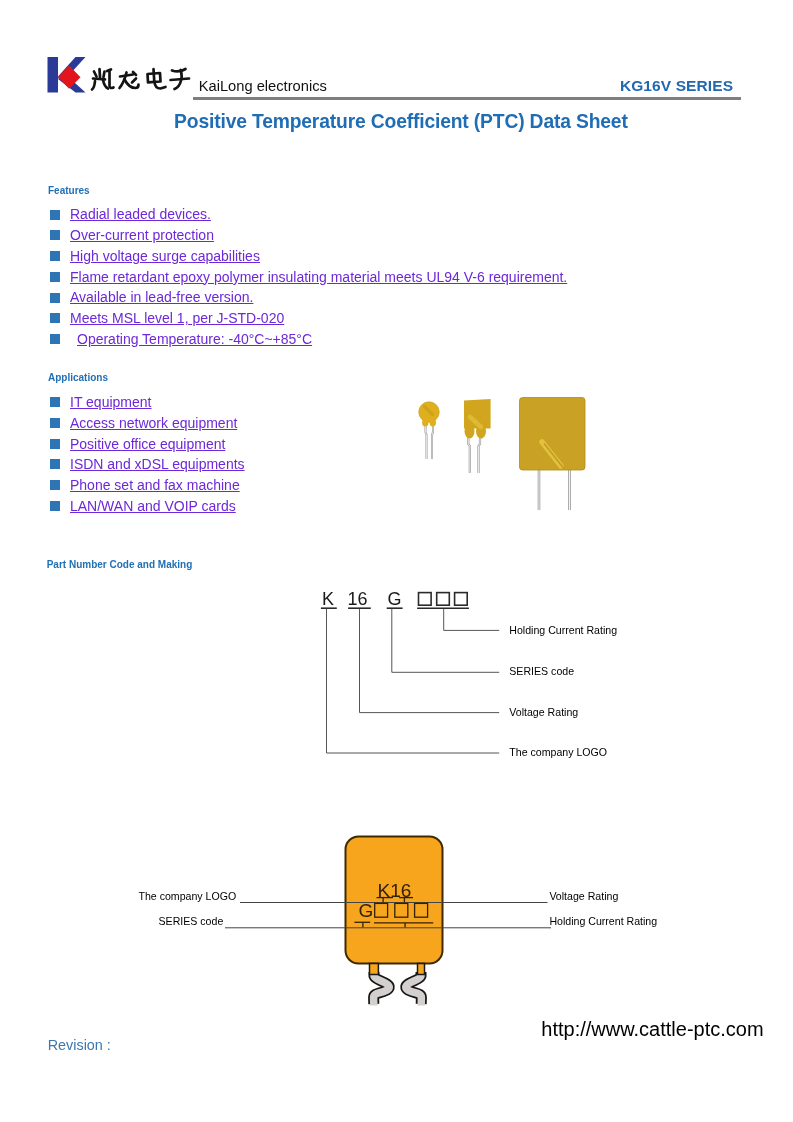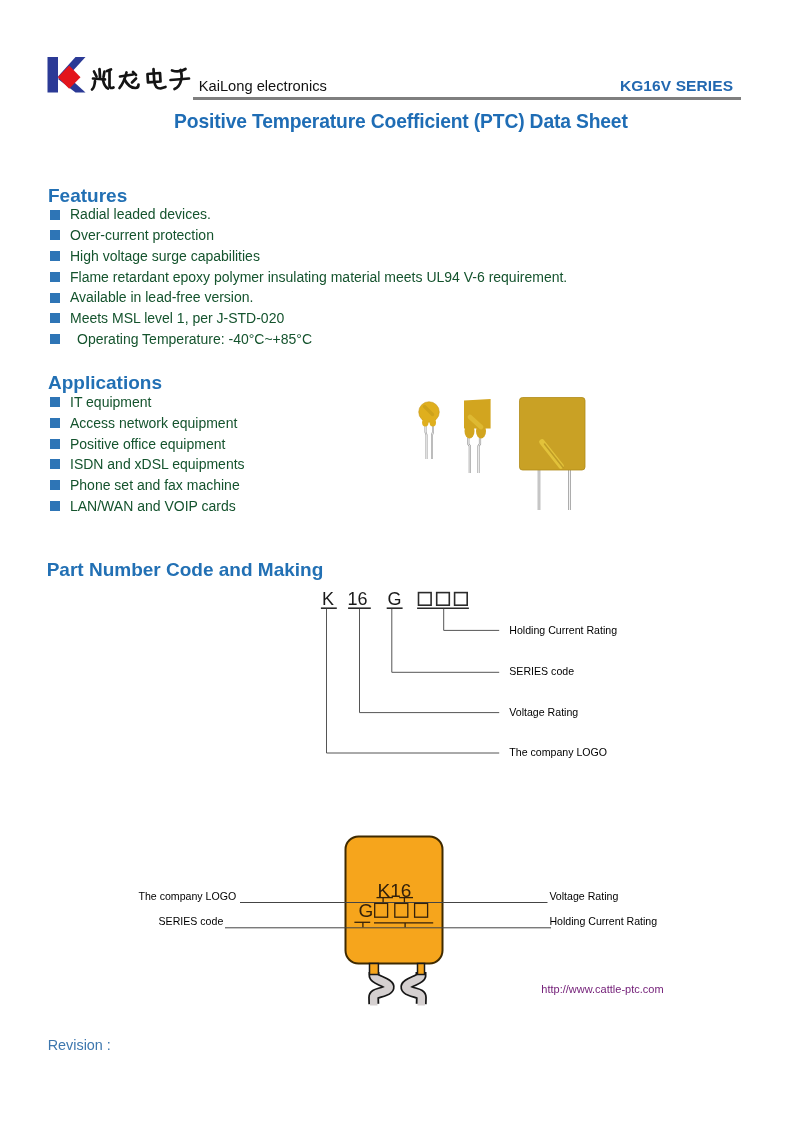--- a/index.html
+++ b/index.html
@@ -1,20 +1,20 @@
 <!DOCTYPE html>
 <html><head>
 <meta charset="utf-8">
 <style>
   * { margin:0; padding:0; box-sizing:border-box; }
   html,body { width:793px; height:1122px; background:#fff; font-family:"Liberation Sans", sans-serif; }
   .abs { position:absolute; line-height:1; white-space:nowrap; }
   #page { position:relative; width:793px; height:1122px; overflow:hidden; background:#fff; }
-  .h1 { color:#2270b4; font-weight:bold; font-size:19px; }
-  .li { font-size:14px; color:#14532d; white-space:nowrap; }
+  .h1 { color:#2270b4; font-weight:bold; font-size:10px; }
+  .li { font-size:14px; color:#6d28d9; white-space:nowrap;text-decoration:underline; }
   .bullet { width:10px; height:10px; background:#2e75b6; }
 </style>
 </head>
 <body>
 <div id="page">
 
   <svg class="abs" style="left:40px; top:50px;" width="160" height="50" viewBox="0 0 160 50">
 
     <rect x="7.5" y="7" width="10.5" height="35.5" fill="#2b3a96"></rect>
     <polygon points="18,26.5 35.5,7 45.5,7 24,30.5" fill="#2b3a96"></polygon>
@@ -197,15 +197,15 @@
 
     <g font-family="Liberation Sans, sans-serif" font-size="10.6" fill="#000">
       <text x="106.2" y="69.9" text-anchor="end">The company LOGO</text>
       <text x="93.3" y="94.9" text-anchor="end">SERIES code</text>
       <text x="419.4" y="69.9">Voltage Rating</text>
       <text x="419.4" y="94.9">Holding Current Rating</text>
     </g>
   </svg>
 
   <div class="abs" style="left:47.7px; top:1037.6px; font-size:14.4px; color:#3d77ae;">Revision&nbsp;:</div>
-  <div class="abs" style="left:541.3px; top:984px; font-size:11px; color:#701a75;">http://www.cattle-ptc.com</div>
+  <div class="abs" style="left:541.3px; top:1019px; font-size:20px; color:#000000;">http://www.cattle-ptc.com</div>
 
 </div>
 
 </body></html>

